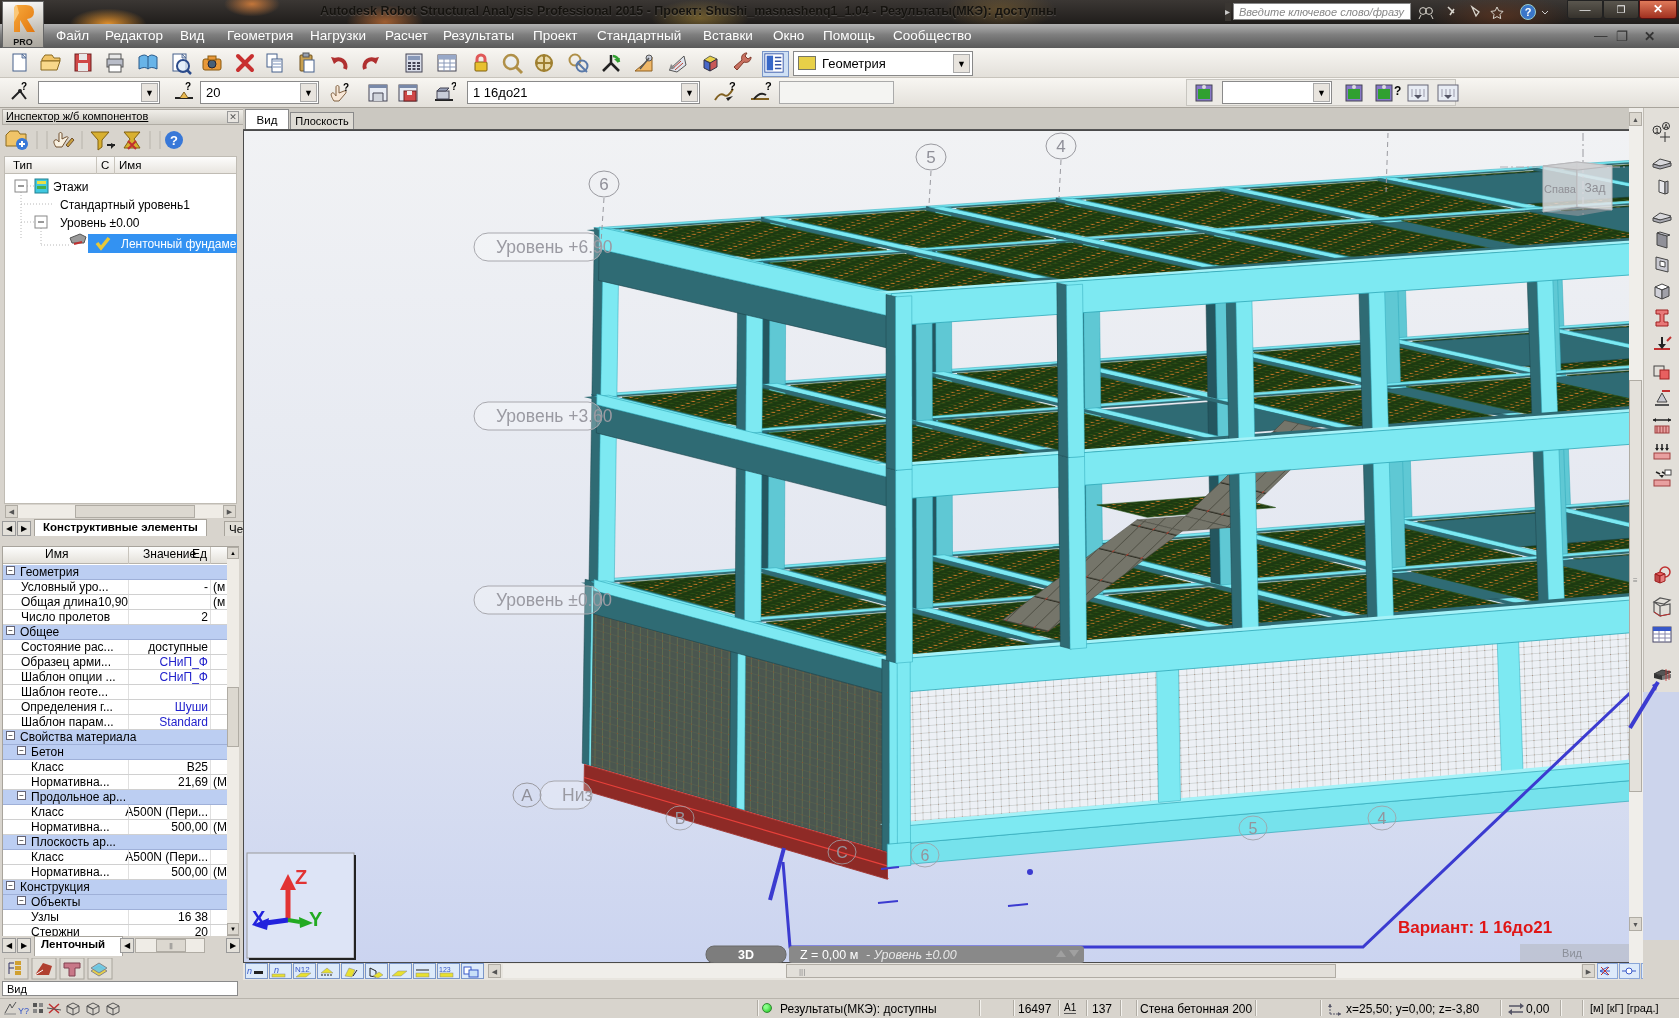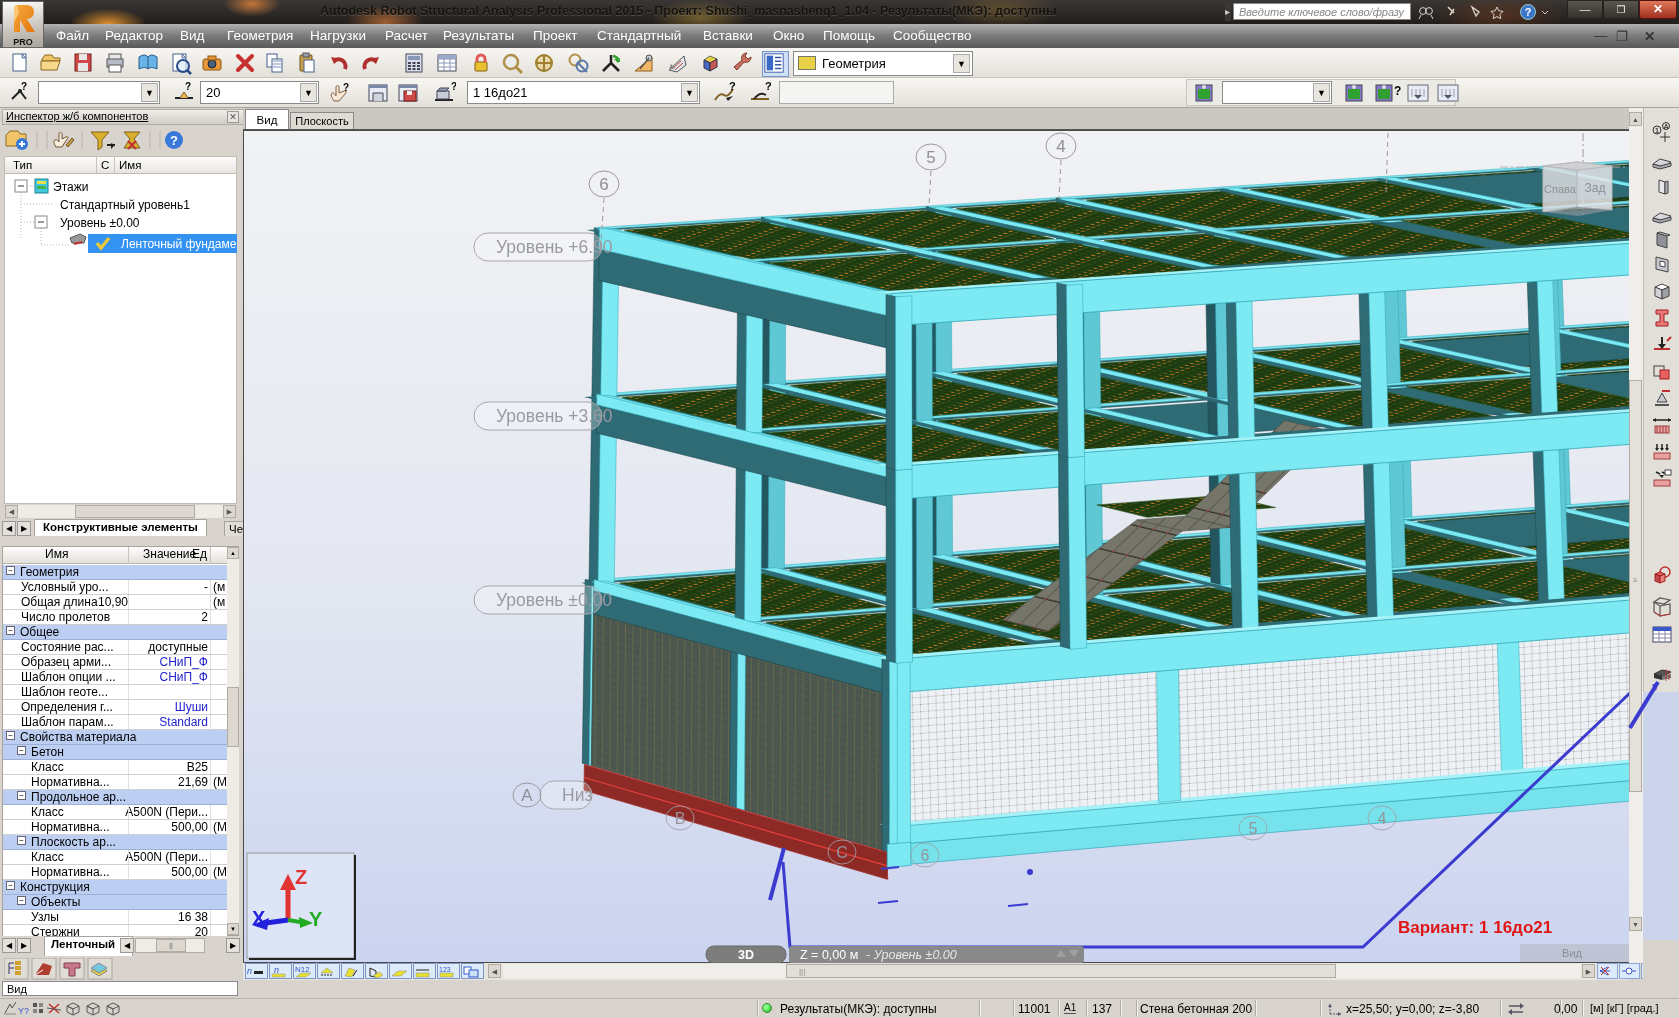--- a/index.html
+++ b/index.html
@@ -491,21 +491,21 @@
     <span style="position:absolute;left:207px;top:0;width:1px;height:15px;background:#e0e0e0;"></span>
   </div>
 <div style="position:absolute;left:227px;top:547px;width:12px;height:388px;background:#efece6;">
     <span style="position:absolute;top:0;left:0;width:12px;height:12px;background:#dcd8d0;border:1px solid #b0aca4;font-size:6px;text-align:center;line-height:11px;">▲</span>
     <span style="position:absolute;top:140px;left:0;width:12px;height:60px;background:#dcd8d0;border:1px solid #b0aca4;"></span>
     <span style="position:absolute;bottom:0;left:0;width:12px;height:12px;background:#dcd8d0;border:1px solid #b0aca4;font-size:6px;text-align:center;line-height:11px;">▼</span>
   </div>
 <div style="position:absolute;left:2px;top:936px;width:239px;height:20px;background:#d8d4cd;font-size:11.5px;">
     <span style="position:absolute;left:0;top:2px;width:14px;height:15px;border:1px solid #999;background:#e4e1da;font-size:8px;text-align:center;line-height:14px;">◀</span>
     <span style="position:absolute;left:15px;top:2px;width:14px;height:15px;border:1px solid #999;background:#e4e1da;font-size:8px;text-align:center;line-height:14px;">▶</span>
-    <span style="position:absolute;left:42px;top:0px;height:20px;padding:1px 17px 0 6px;background:#fff;border:1px solid #a8a49c;border-bottom:none;font-weight:bold;">Ленточный</span>
+    <span style="position:absolute;left:32px;top:0px;height:20px;padding:1px 17px 0 6px;background:#fff;border:1px solid #a8a49c;border-bottom:none;font-weight:bold;">Ленточный</span>
     <span style="position:absolute;left:118px;top:2px;width:14px;height:15px;border:1px solid #999;background:#e4e1da;font-size:8px;text-align:center;line-height:14px;">◀</span>
     <span style="position:absolute;left:133px;top:2px;width:70px;height:15px;background:#efece6;border:1px solid #b0aca4;">
       <span style="position:absolute;left:20px;top:0;width:30px;height:13px;background:#dcd8d0;border:1px solid #b0aca4;font-size:8px;text-align:center;line-height:13px;color:#777;">⦀</span>
     </span>
     <span style="position:absolute;left:224px;top:2px;width:14px;height:15px;border:1px solid #999;background:#e4e1da;font-size:8px;text-align:center;line-height:14px;">▶</span>
   </div>
 <svg style="position:absolute;left:4px;top:958px" width="150" height="22" viewBox="0 0 150 22">
     <rect x="0" y="0" width="24" height="21" fill="#e0ddd6" stroke="#a8a49c"></rect>
     <path d="M5 16V5h5M5 10h5" stroke="#336" fill="none"></path>
     <rect x="11" y="3" width="6" height="4" fill="#d0a030"></rect>
@@ -1080,26 +1080,26 @@
 <div style="position:absolute;left:1320px;top:1000px;width:1px;height:16px;background:#b0aca4;"></div>
 <div style="position:absolute;left:1321px;top:1000px;width:1px;height:16px;background:#f4f2ee;"></div>
 <div style="position:absolute;left:1500px;top:1000px;width:1px;height:16px;background:#b0aca4;"></div>
 <div style="position:absolute;left:1501px;top:1000px;width:1px;height:16px;background:#f4f2ee;"></div>
 <div style="position:absolute;left:1560px;top:1000px;width:1px;height:16px;background:#b0aca4;"></div>
 <div style="position:absolute;left:1561px;top:1000px;width:1px;height:16px;background:#f4f2ee;"></div>
 <div style="position:absolute;left:1582px;top:1000px;width:1px;height:16px;background:#b0aca4;"></div>
 <div style="position:absolute;left:1583px;top:1000px;width:1px;height:16px;background:#f4f2ee;"></div>
 <div style="position:absolute;left:762px;top:1003px;width:10px;height:10px;border-radius:50%;background:radial-gradient(circle at 35% 35%, #8f8 20%, #1b1);border:1px solid #383;"></div>
 <div style="position:absolute;left:780px;top:1002px;font-size:12px;">Результаты(МКЭ): доступны</div>
-<div style="position:absolute;left:1018px;top:1002px;font-size:12px;">11001</div>
+<div style="position:absolute;left:1018px;top:1002px;font-size:12px;">16497</div>
 <div style="position:absolute;left:1064px;top:1002px;font-size:10px;border-bottom:1px solid #555;">А1</div>
 <div style="position:absolute;left:1092px;top:1002px;font-size:12px;">137</div>
 <div style="position:absolute;left:1140px;top:1002px;font-size:12px;">Стена бетонная 200</div>
 <svg style="position:absolute;left:1328px;top:1002px" width="15" height="14" viewBox="0 0 15 14">
     <path d="M2 12V2m0 10h11" stroke="#556" stroke-dasharray="2,1"></path>
     <path d="M2 2l2 3H0zM13 12l-3-2v4z" fill="#556"></path>
   </svg>
 <div style="position:absolute;left:1346px;top:1002px;font-size:12px;">x=25,50; y=0,00; z=-3,80</div>
 <svg style="position:absolute;left:1508px;top:1003px" width="16" height="12" viewBox="0 0 16 12">
     <path d="M1 3h11M3 9h12" stroke="#556" stroke-width="1.5"></path>
     <path d="M12 0l4 3-4 3zM4 6L0 9l4 3z" fill="#556"></path>
   </svg>
-<div style="position:absolute;left:1526px;top:1002px;font-size:12px;margin-left:28px;">0,00</div>
+<div style="position:absolute;left:1526px;top:1002px;font-size:12px;">0,00</div>
 <div style="position:absolute;left:1590px;top:1002px;font-size:11px;">[м] [кГ] [град.]</div>
 </body></html>

